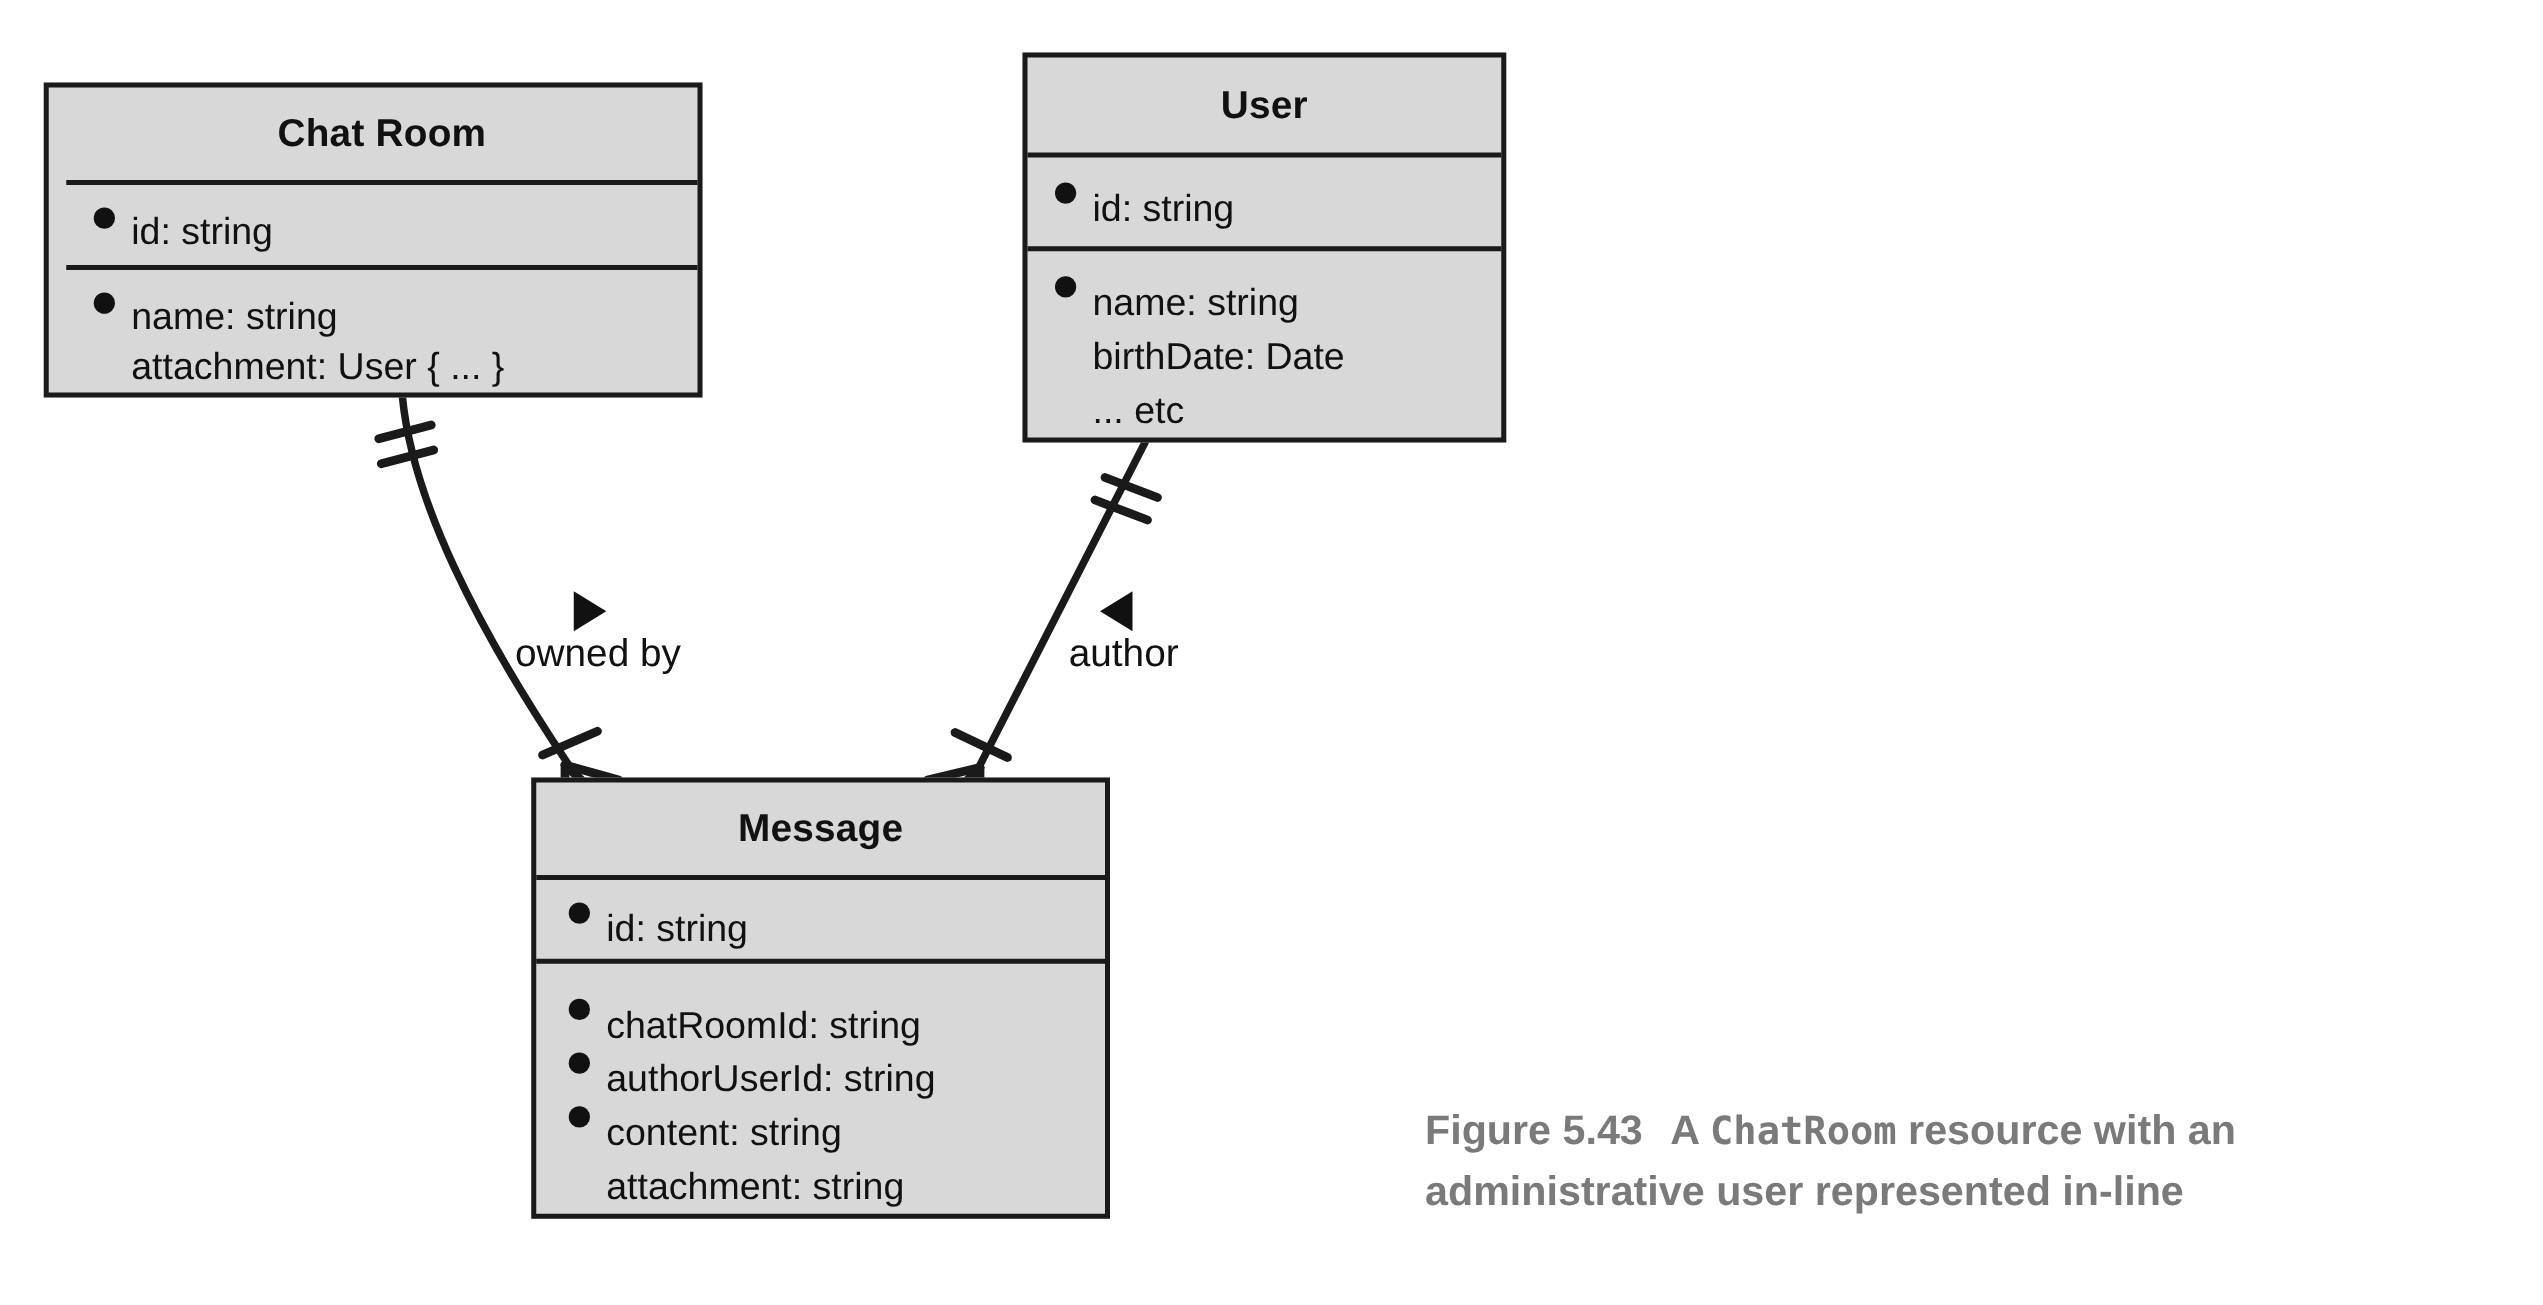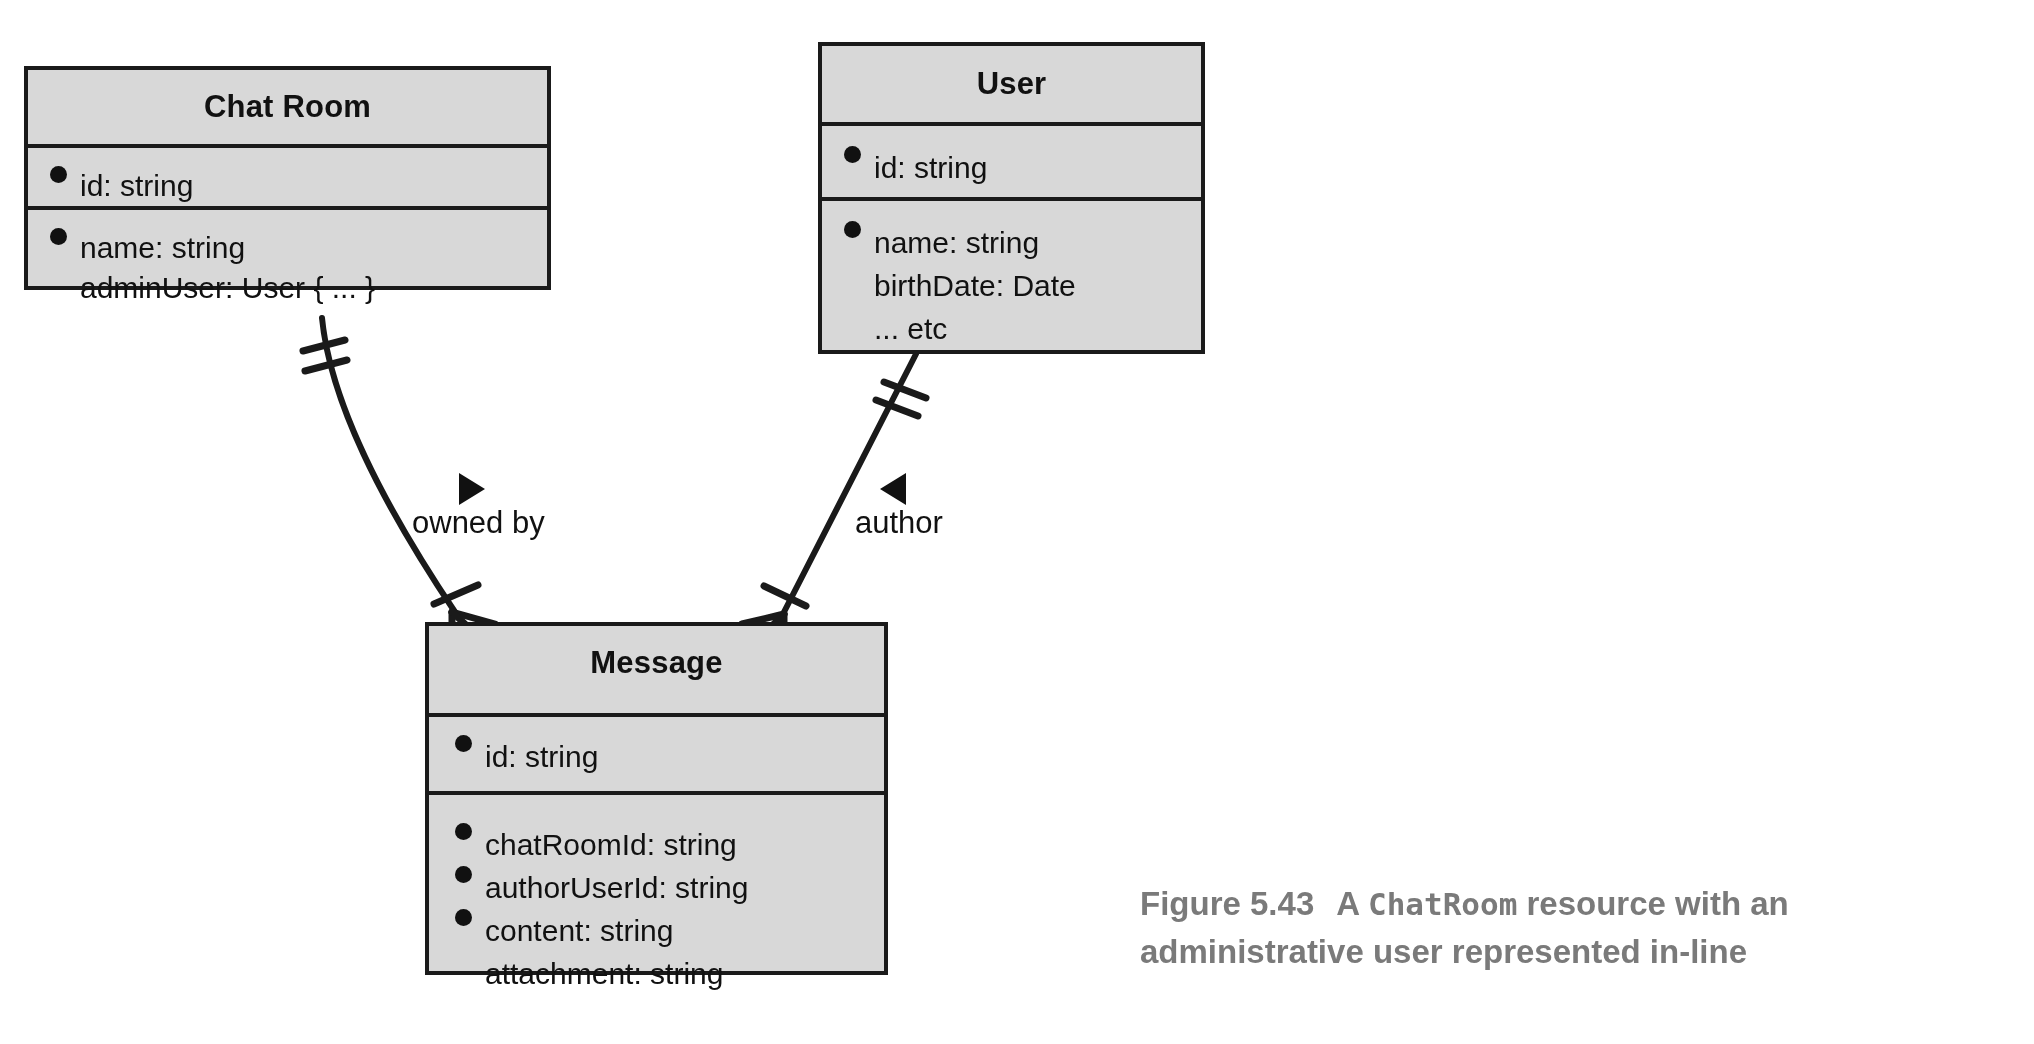--- a/index.html
+++ b/index.html
@@ -72,21 +72,21 @@
     width: 17px;
     height: 17px;
     border-radius: 50%;
     background: #111111;
   }
   .attr-bullet.blank .dot { background: transparent; }
   .attr-text { white-space: pre; }
 
   
   #box-chatroom {
-    left: 24px; top: 66px; width: 527px; height: 224px;
+    left: 35px; top: 66px; width: 527px; height: 252px; padding-left: 14px;
   }
   #box-chatroom .entity-title {
     height: 74px;
     line-height: 74px;
     font-size: 31px;
   }
   #box-chatroom .cmp-a { height: 71px; padding: 18px 0 0 22px; }
   #box-chatroom .cmp-b { height: 103px; padding: 18px 0 0 22px; }
   #box-chatroom .attr-row { font-size: 30px; line-height: 40px; }
 
@@ -98,21 +98,21 @@
     height: 76px;
     line-height: 76px;
     font-size: 31px;
   }
   #box-user .cmp-a { height: 81px; padding: 20px 0 0 22px; }
   #box-user .cmp-b { height: 155px; padding: 20px 0 0 22px; }
   #box-user .attr-row { font-size: 30px; line-height: 43px; }
 
   
   #box-message {
-    left: 425px; top: 622px; width: 463px; height: 353px; gap: 13px;
+    left: 425px; top: 622px; width: 463px; height: 353px;
   }
   #box-message .entity-title {
     height: 74px;
     line-height: 74px;
     font-size: 31px;
   }
   #box-message .cmp-a { height: 70px; padding: 18px 0 0 26px; }
   #box-message .cmp-b { height: 209px; padding: 28px 0 0 26px; }
   #box-message .attr-row { font-size: 30px; line-height: 43px; }
 
@@ -223,21 +223,21 @@
         <li class="attr-row">
           <span class="attr-bullet">
               <span class="dot"></span>
             </span>
           <span class="attr-text">name: string</span>
         </li>
         <li class="attr-row">
           <span class="attr-bullet blank">
               <span class="dot"></span>
             </span>
-          <span class="attr-text">adminUser: User { ... }</span>
+          <span class="attr-text">attachment: User { ... }</span>
         </li>
       </ul>
     </div>
   </div>
 
   <div class="entity-box" id="box-user">
     <div class="entity-title">User</div>
 
     <div class="entity-compartment cmp-a">
       <ul class="attr-list">

